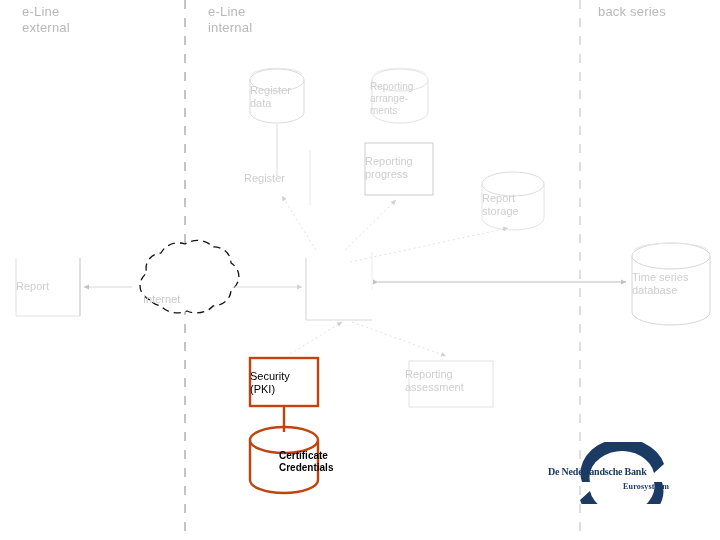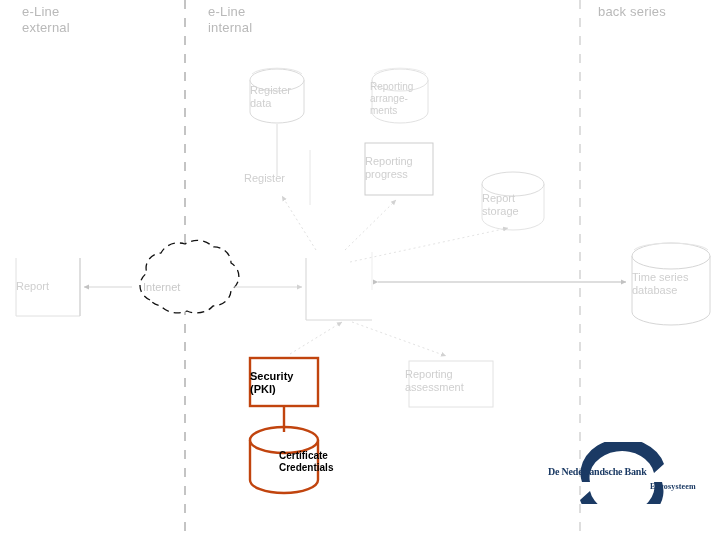--- a/index.html
+++ b/index.html
@@ -47,21 +47,21 @@
     font-weight: 600;
   }
   .node-label.cloudtxt {
     color: #c9c9c9;
     font-size: 11px;
   }
   .node-label.sec {
     color: #000000;
     font-size: 11px;
     line-height: 13px;
-    font-weight: 700;
+    font-weight: 400;
   }
   .hit {
     position: absolute;
     background: transparent;
   }
   #logo {
     position: absolute;
     left: 548px;
     top: 442px;
     width: 148px;
@@ -85,21 +85,21 @@
     font-size: 10px;
     font-weight: 700;
     color: #1b3a64;
     letter-spacing: -0.2px;
   }
   .logo-sub {
     position: absolute;
     left: 48px;
     top: 40px;
     width: 100px;
-    text-align: right;
+    text-align: center;
     font-family: "Liberation Serif", serif;
     font-size: 8px;
     font-weight: 700;
     color: #1b3a64;
     letter-spacing: 0.2px;
   }
 </style>
 </head>
 <body>
 
@@ -212,21 +212,21 @@
   </svg>
 
   <div class="zone-label" style="left:22px;  top:4px;">e-Line
 external</div>
   <div class="zone-label" style="left:208px; top:4px;">e-Line
 internal</div>
   <div class="zone-label" style="left:598px; top:4px;">back series</div>
 
   <div class="node-label" style="left:16px;  top:280px; width:64px;">Report</div>
 
-  <div class="node-label cloudtxt" style="left:143px; top:281px; width:80px;">Internet</div>
+  <div class="node-label cloudtxt" style="left:143px; top:293px; width:80px;">Internet</div>
 
 
   <div class="node-label" style="left:250px; top:84px;  width:54px;">Register
 data</div>
 
   <div class="node-label" style="left:244px; top:172px; width:72px;">Register</div>
 
   <div class="node-label" style="left:370px; top:81px;  width:60px; font-size:10px; line-height:12px;">Reporting
 arrange-
 ments</div>

